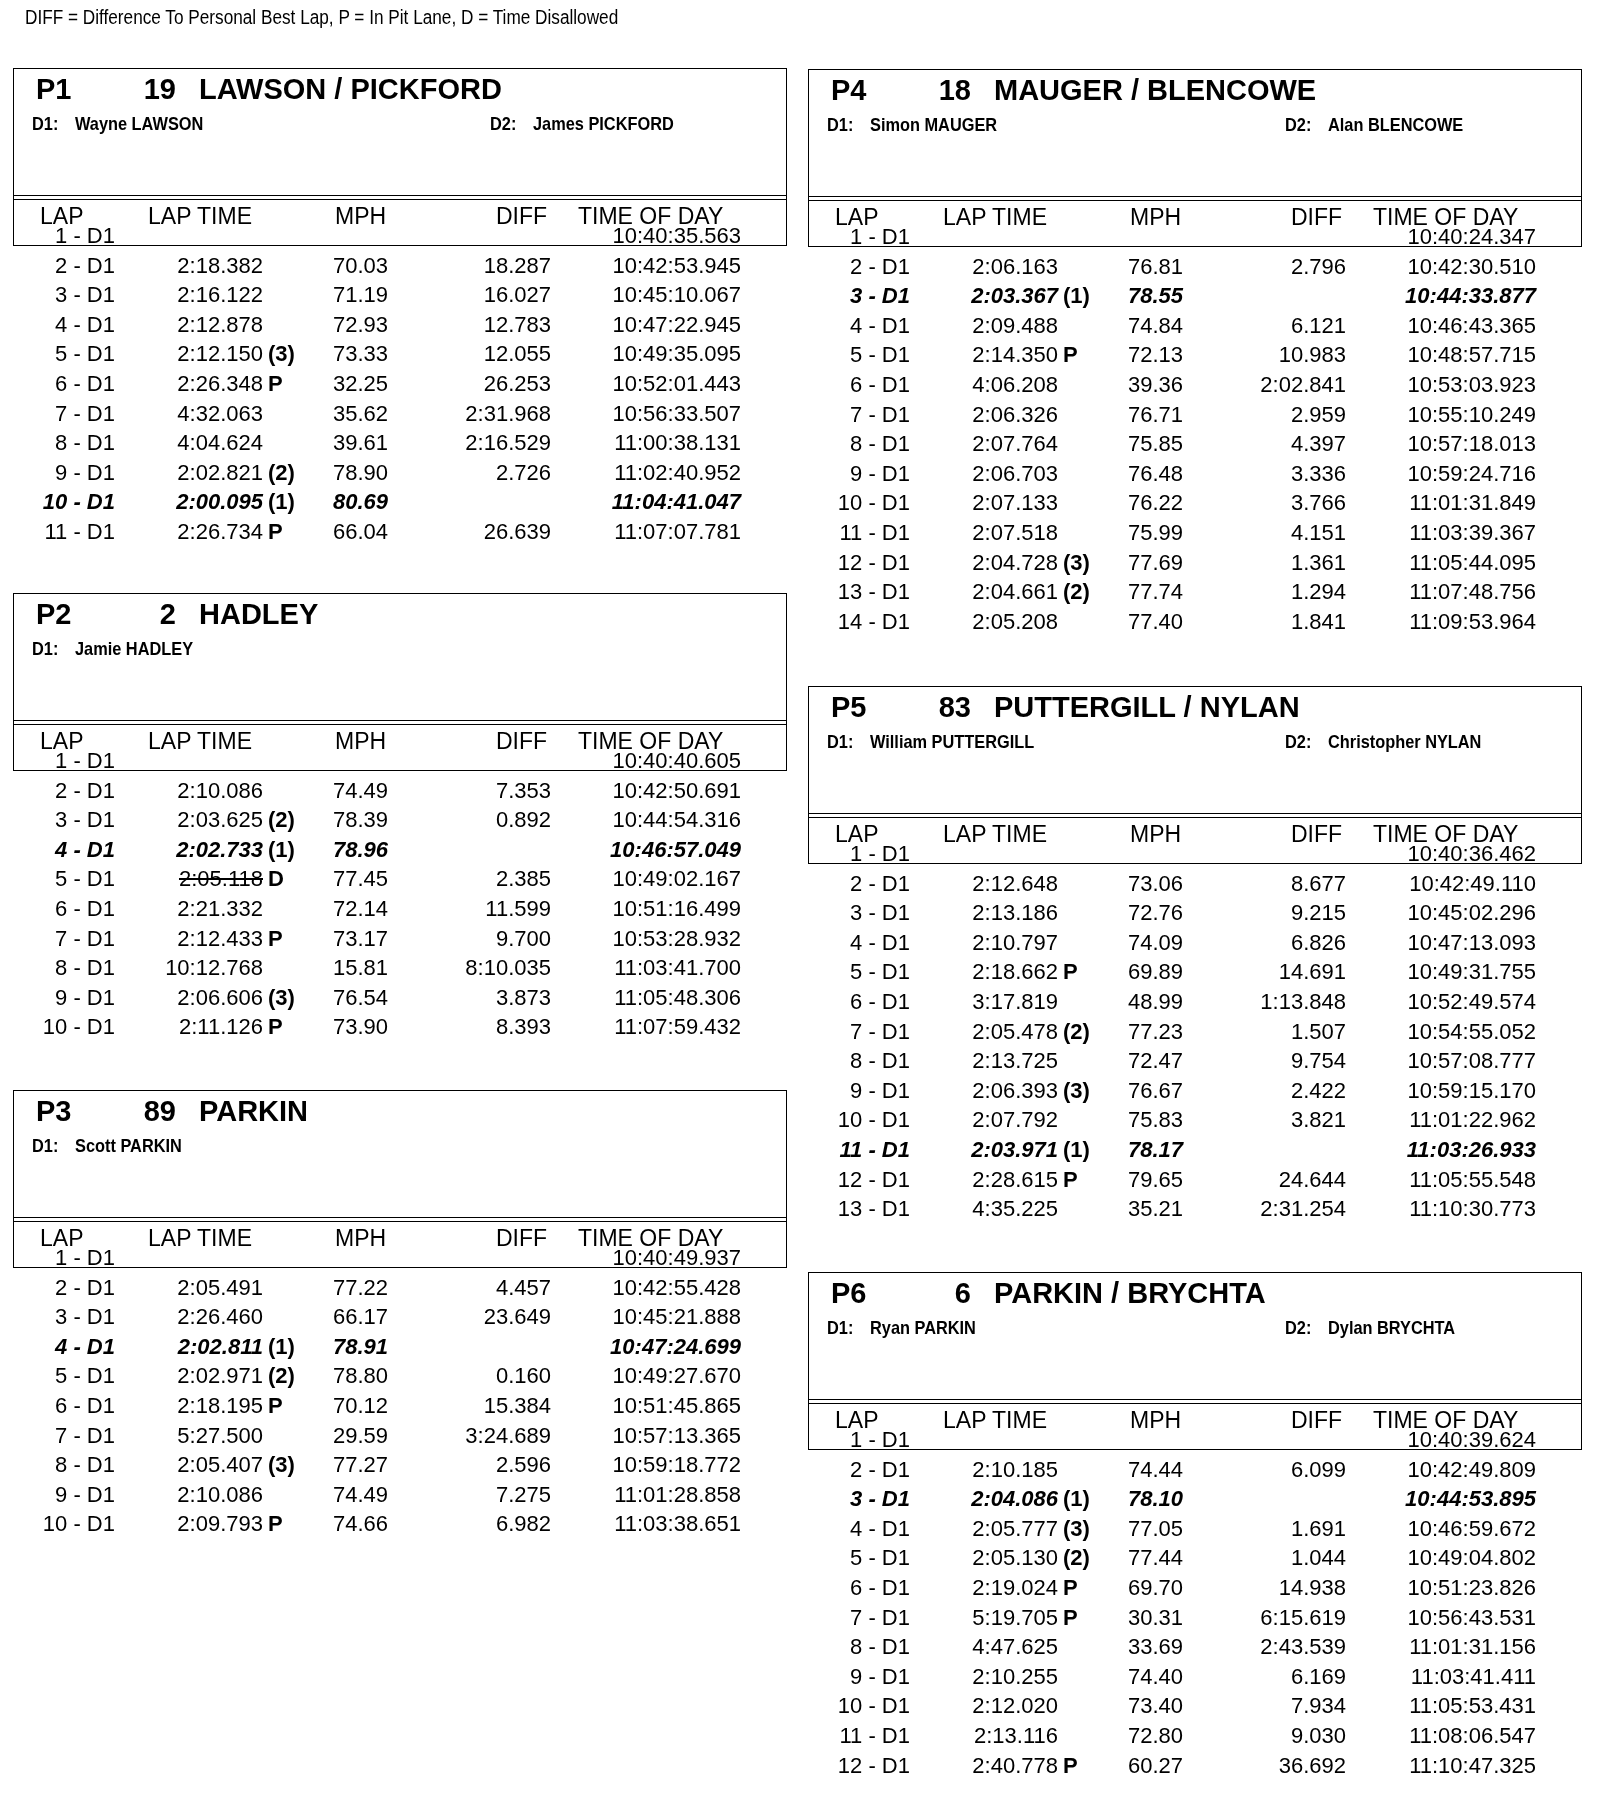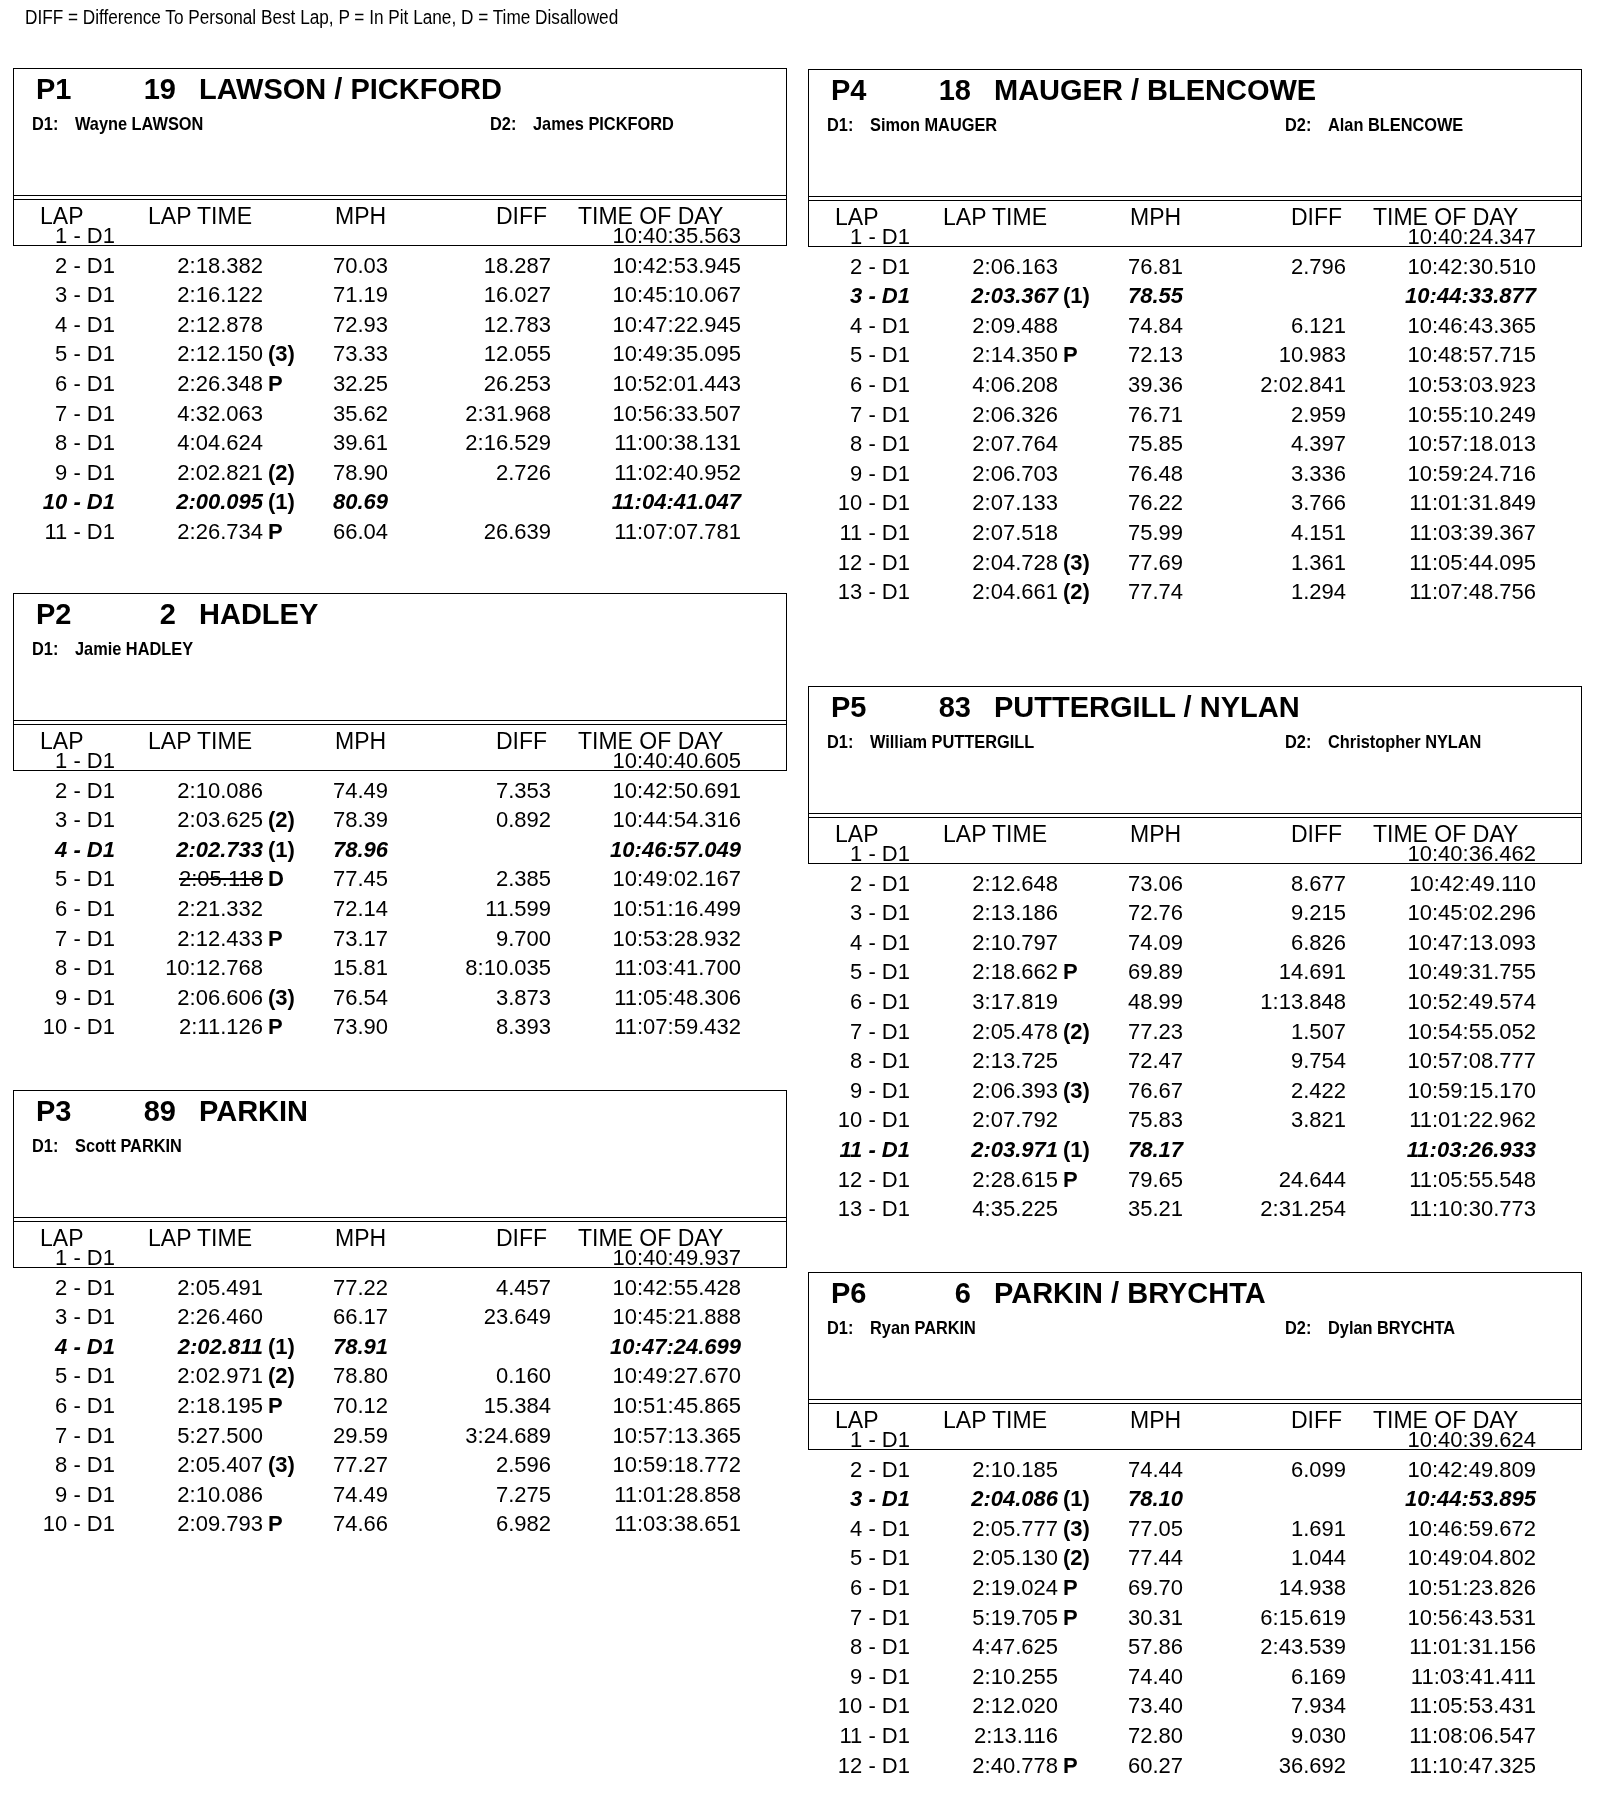--- a/index.html
+++ b/index.html
@@ -446,20 +446,28 @@
     <span class="c-tod">11:05:44.095</span>
   </div>
         <div class="row">
     <span class="c-lap">13 - D1</span>
     <span class="c-time">2:04.661</span>
     <span class="c-mark">(2)</span>
     <span class="c-mph">77.74</span>
     <span class="c-diff">1.294</span>
     <span class="c-tod">11:07:48.756</span>
   </div>
+        <div class="row">
+    <span class="c-lap">14 - D1</span>
+    <span class="c-time">2:05.208</span>
+    <span class="c-mark"></span>
+    <span class="c-mph">77.40</span>
+    <span class="c-diff">1.841</span>
+    <span class="c-tod">11:09:53.964</span>
+  </div>
       </div>
   </div>
     <div class="panel right" style="top: 658px;">
     <div class="hdr">
       <span class="pos">P5</span>
       <span class="carno">83</span>
       <span class="team">PUTTERGILL / NYLAN</span>
       <span class="drv" style="left:18px"><span class="lbl">D1:</span><span>William PUTTERGILL</span></span>
       <span class="drv" style="left:476px"><span class="lbl">D2:</span><span>Christopher NYLAN</span></span>
       <div class="sep"></div>
@@ -644,21 +652,21 @@
     <span class="c-time">5:19.705</span>
     <span class="c-mark">P</span>
     <span class="c-mph">30.31</span>
     <span class="c-diff">6:15.619</span>
     <span class="c-tod">10:56:43.531</span>
   </div>
         <div class="row">
     <span class="c-lap">8 - D1</span>
     <span class="c-time">4:47.625</span>
     <span class="c-mark"></span>
-    <span class="c-mph">57.86</span>
+    <span class="c-mph">33.69</span>
     <span class="c-diff">2:43.539</span>
     <span class="c-tod">11:01:31.156</span>
   </div>
         <div class="row">
     <span class="c-lap">9 - D1</span>
     <span class="c-time">2:10.255</span>
     <span class="c-mark"></span>
     <span class="c-mph">74.40</span>
     <span class="c-diff">6.169</span>
     <span class="c-tod">11:03:41.411</span>

